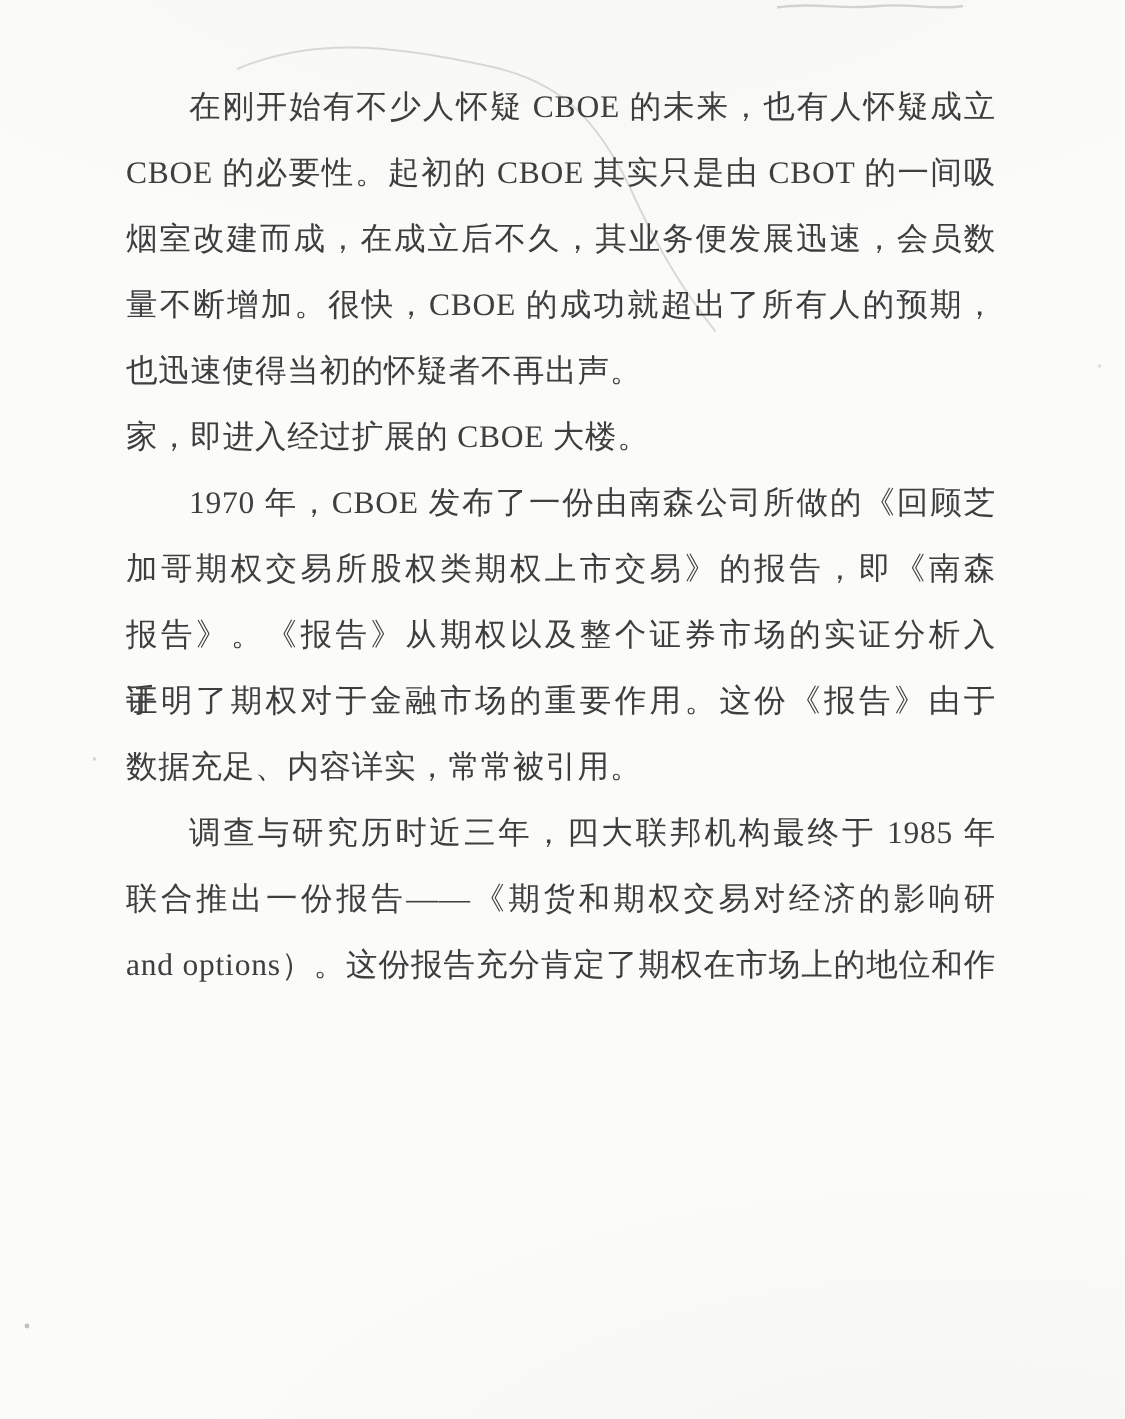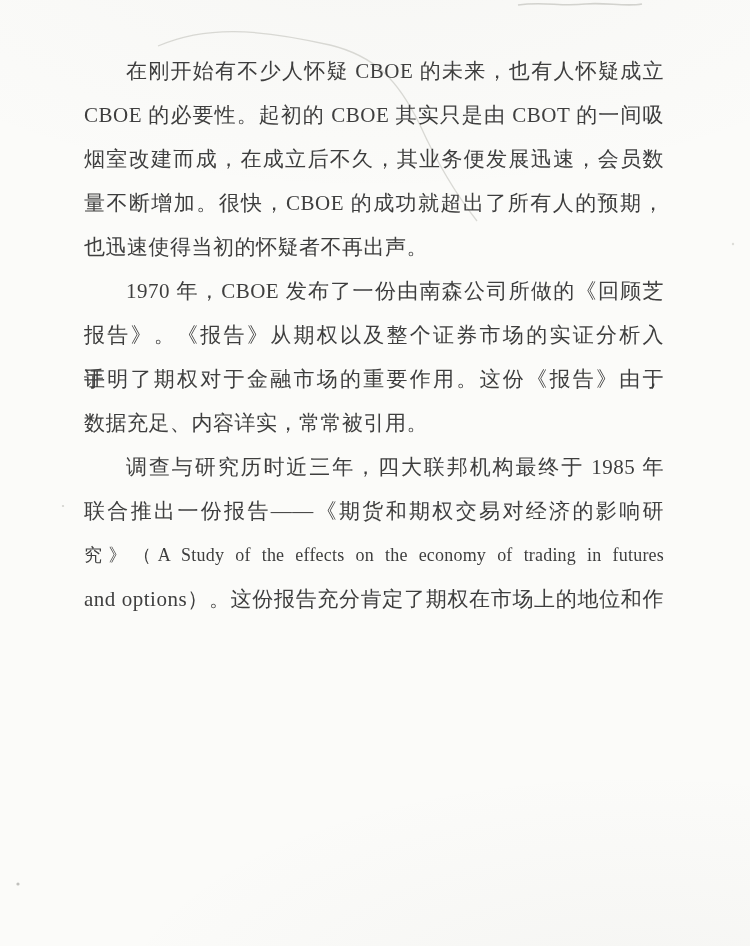--- a/index.html
+++ b/index.html
@@ -56,30 +56,31 @@
 
   <section>
     <div class="ln fill ind">在刚开始有不少人怀疑 CBOE 的未来，也有人怀疑成立</div>
     <div class="ln fill">CBOE 的必要性。起初的 CBOE 其实只是由 CBOT 的一间吸</div>
     <div class="ln fill">烟室改建而成，在成立后不久，其业务便发展迅速，会员数</div>
     <div class="ln fill">量不断增加。很快，CBOE 的成功就超出了所有人的预期，</div>
     <div class="ln end">也迅速使得当初的怀疑者不再出声。</div>
   </section>
 
   <section>
+    <div class="ln end">家，即进入经过扩展的 CBOE 大楼。</div>
   </section>
 
   <section>
     <div class="ln fill ind">1970 年，CBOE 发布了一份由南森公司所做的《回顾芝</div>
+    <div class="ln fill">加哥期权交易所股权类期权上市交易》的报告，即《南森</div>
     <div class="ln fill">报告》。《报告》从期权以及整个证券市场的实证分析入手，</div>
     <div class="ln fill">证明了期权对于金融市场的重要作用。这份《报告》由于</div>
     <div class="ln end">数据充足、内容详实，常常被引用。</div>
   </section>
 
 
   <section>
     <div class="ln fill ind">调查与研究历时近三年，四大联邦机构最终于 1985 年</div>
     <div class="ln fill">联合推出一份报告——《期货和期权交易对经济的影响研</div>
-    <div class="ln fill en">究》（A Study of the effects on the economy of trading in futures</div>
     <div class="ln fill">and options）。这份报告充分肯定了期权在市场上的地位和作</div>
   </section>
 
 </main>
 
 </body></html>

